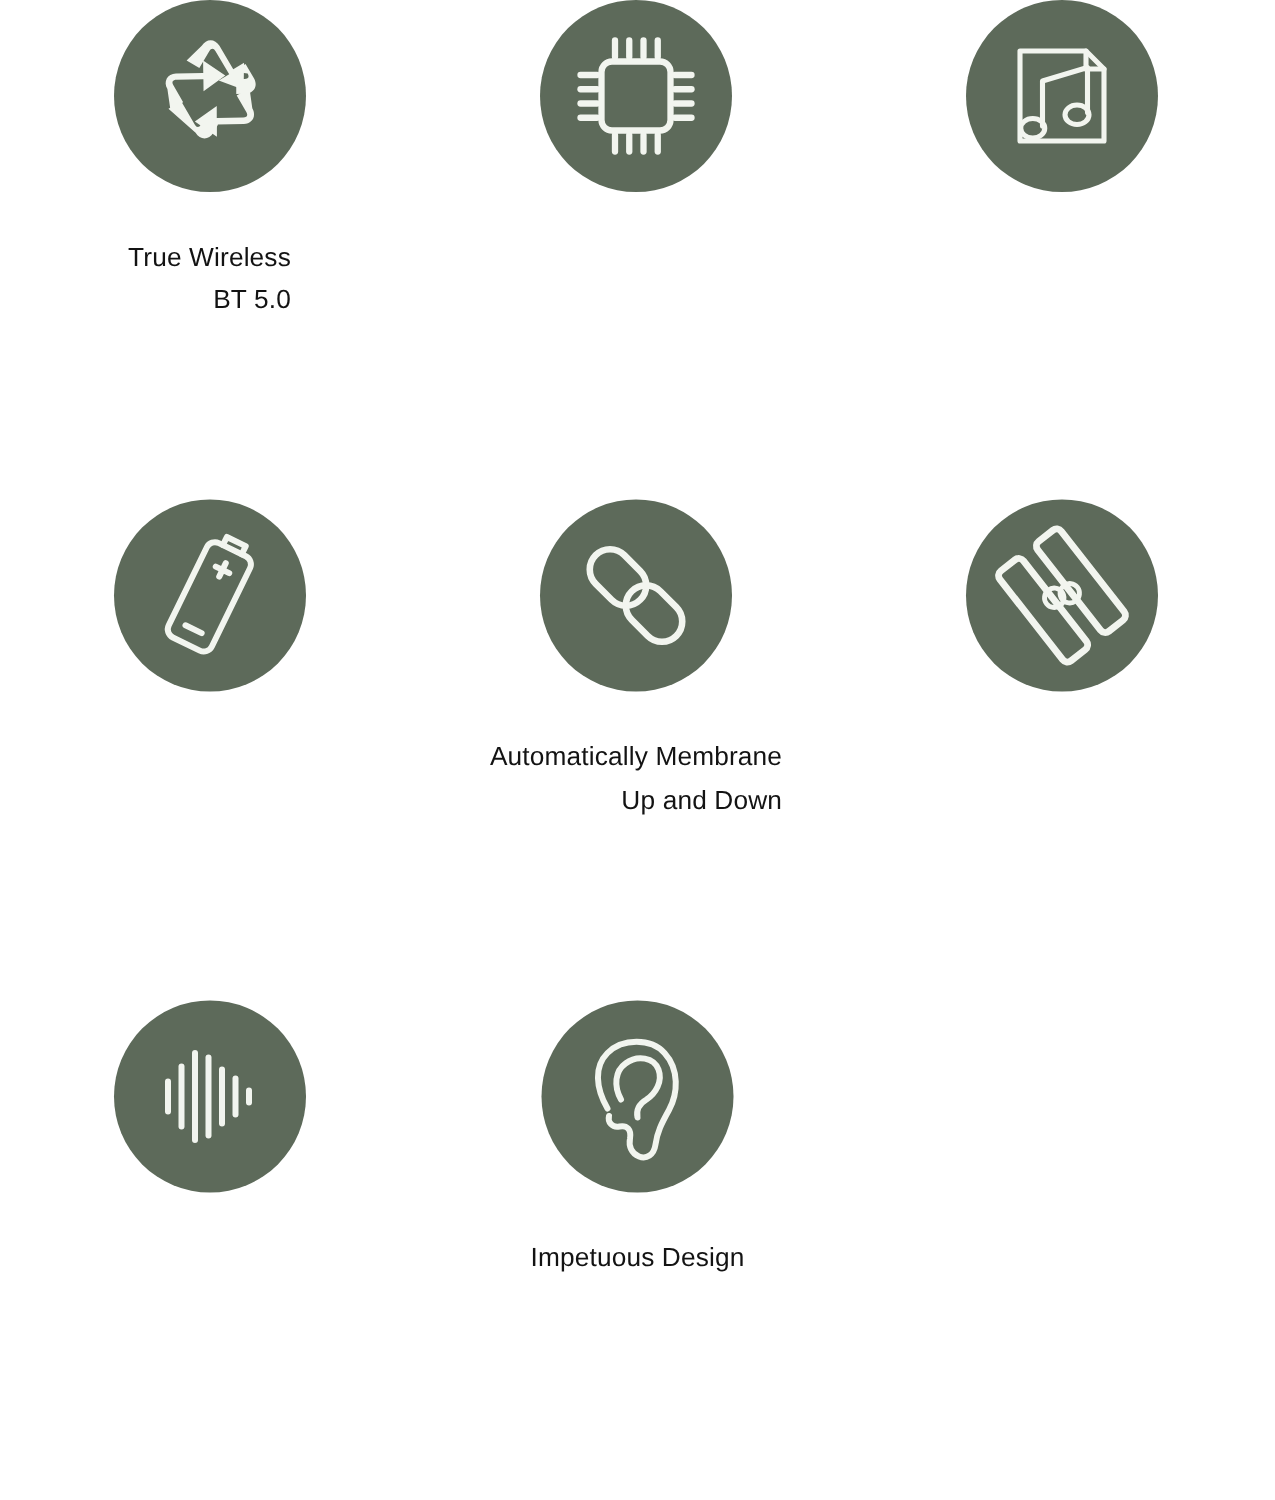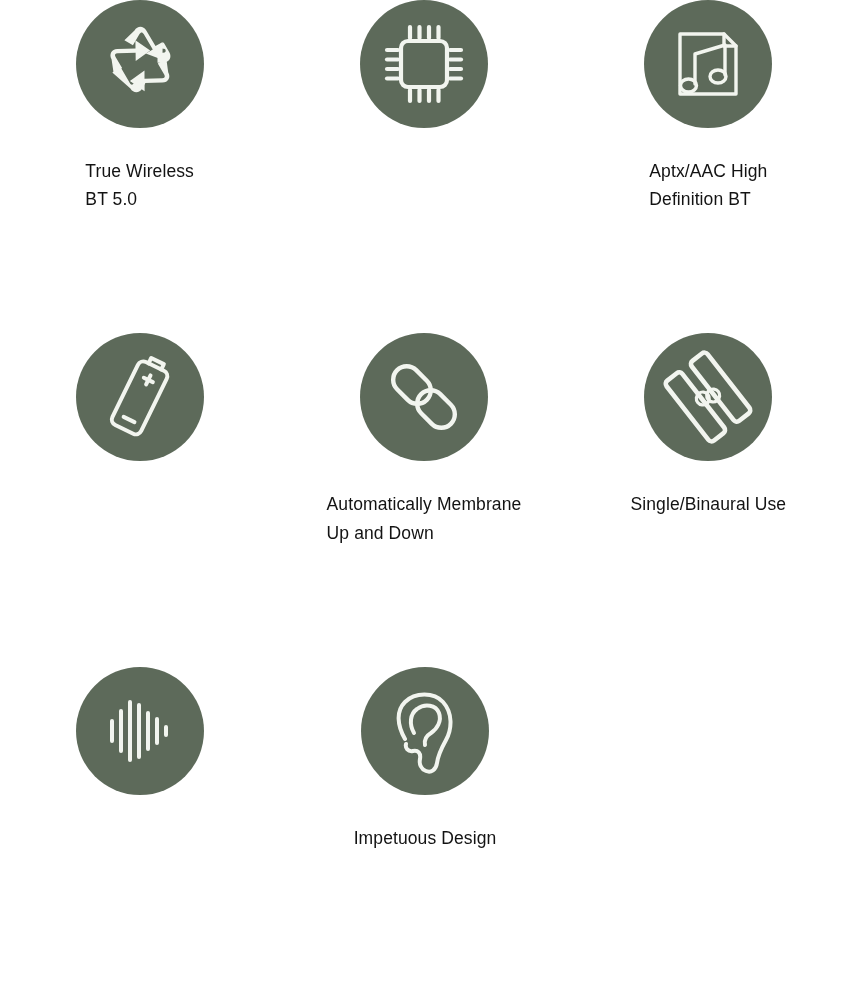--- a/index.html
+++ b/index.html
@@ -42,21 +42,21 @@
     justify-content: center;
     flex: none;
   }
   .icon-circle svg {
     display: block;
     width: 128px;
     height: 128px;
   }
   .feature-label {
     margin-top: 29px;
-    text-align: left;
+    text-align: right;
     font-size: 17.5px;
     line-height: 1.62;
     color: #131313;
     font-family: "Liberation Sans", sans-serif;
     letter-spacing: 0.1px;
     max-width: 250px;
     white-space: pre-line;
   }
   
   .col-1 { transform: translateX(-2px); }
@@ -124,22 +124,20 @@
       <svg viewBox="0 0 128 128" aria-hidden="true">
         <g stroke="#f2f5ef" fill="none" stroke-width="3.4" stroke-linejoin="round" stroke-linecap="round">
           <path d="M36 34 h44 l12 12 v48 h-56 z"></path>
           <path d="M80 34 v12 h12"></path>
           <path d="M51 84 v-30 l30 -9 v30"></path>
           <ellipse cx="44.5" cy="85.5" rx="8" ry="6.5"></ellipse>
           <ellipse cx="74" cy="76.5" rx="8" ry="6.5"></ellipse>
         </g>
       </svg>
     </div>
-    <div class="feature-label">Aptx/AAC High
-Definition BT</div>
   </div>
 
   <div class="feature-cell row2 col-1">
     <div class="icon-circle">
       <svg viewBox="0 0 128 128" aria-hidden="true">
         <g transform="rotate(26 64 64)">
           <g stroke="#f2f5ef" fill="none" stroke-width="4" stroke-linejoin="round" stroke-linecap="round">
             <rect x="48" y="30" width="32" height="70" rx="6" ry="6"></rect>
             <path d="M57 30 v-6 h14 v6"></path>
             <line x1="64" y1="40" x2="64" y2="50"></line>
@@ -174,21 +172,20 @@
             <rect x="38" y="26" width="20" height="76" rx="4" ry="4"></rect>
             <rect x="70" y="26" width="20" height="76" rx="4" ry="4"></rect>
           </g>
           <g stroke="#f2f5ef" fill="none" stroke-width="3.2">
             <circle cx="59" cy="62" r="6.5"></circle>
             <circle cx="69" cy="66" r="6.5"></circle>
           </g>
         </g>
       </svg>
     </div>
-    <div class="feature-label">Single/Binaural Use</div>
   </div>
 
   <div class="feature-cell row3 col-1">
     <div class="icon-circle">
       <svg viewBox="0 0 128 128" aria-hidden="true">
         <g stroke="#f2f5ef" stroke-width="4" stroke-linecap="round">
           <line x1="36" y1="54" x2="36" y2="74"></line>
           <line x1="45" y1="44" x2="45" y2="84"></line>
           <line x1="54" y1="35" x2="54" y2="93"></line>
           <line x1="63" y1="38" x2="63" y2="90"></line>

